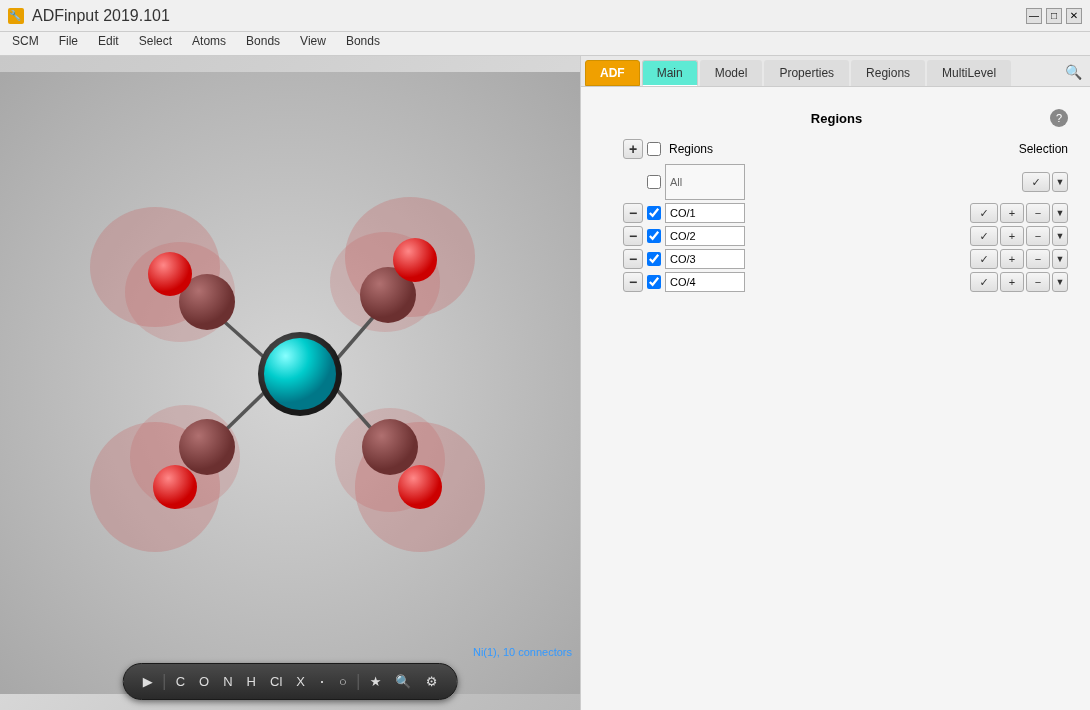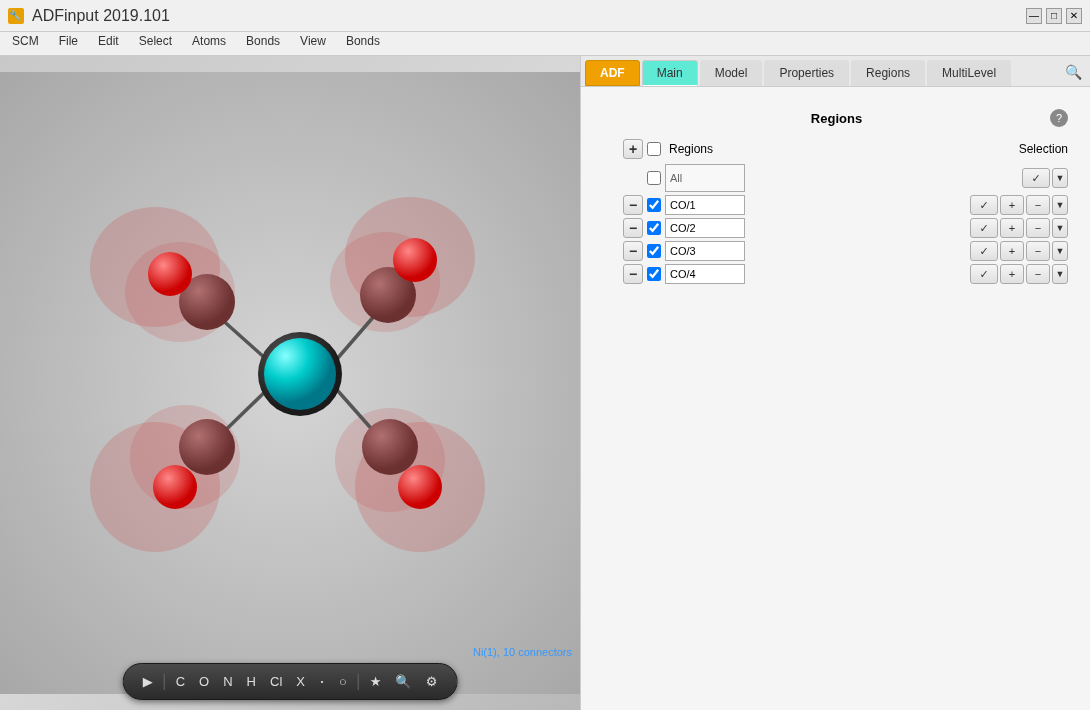--- a/index.html
+++ b/index.html
@@ -177,21 +177,21 @@
     .region-input {
       width: 80px;
       height: 20px;
       border: 1px solid #aaa;
       background: white;
       padding: 0 4px;
       font-size: 11px;
     }
     .region-input-all {
       width: 80px;
-      height: 28px;
+      height: 36px;
       border: 1px solid #aaa;
       background: #f8f8f8;
       padding: 0 4px;
       font-size: 11px;
       color: #666;
     }
     .checkbox {
       width: 14px;
       height: 14px;
       cursor: pointer;

